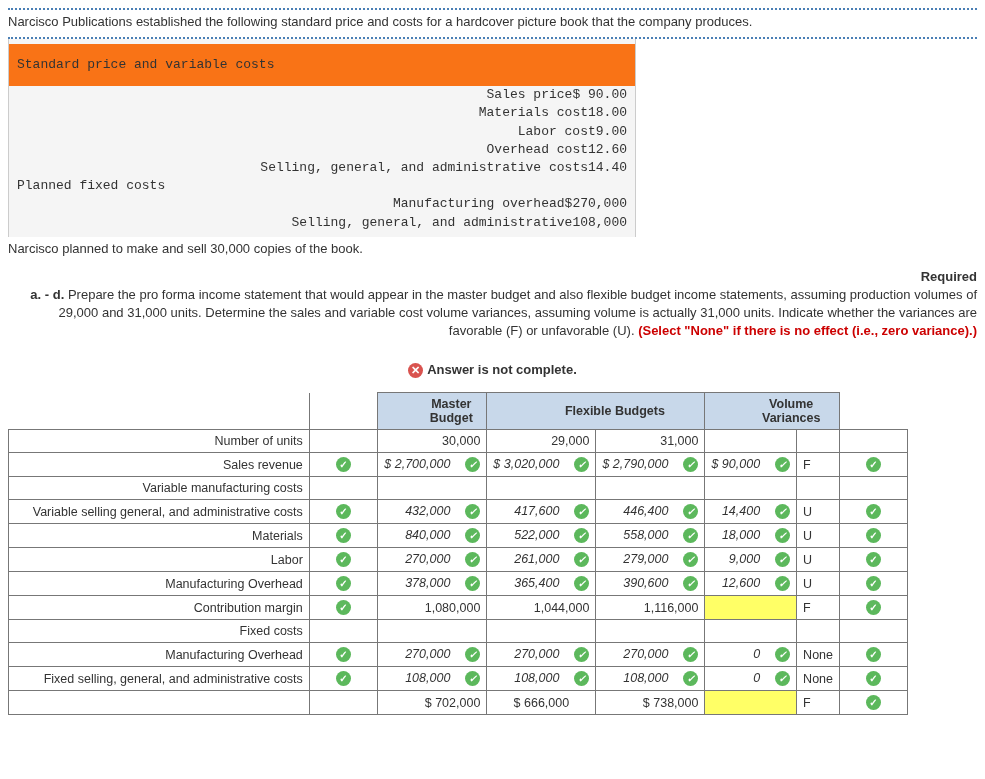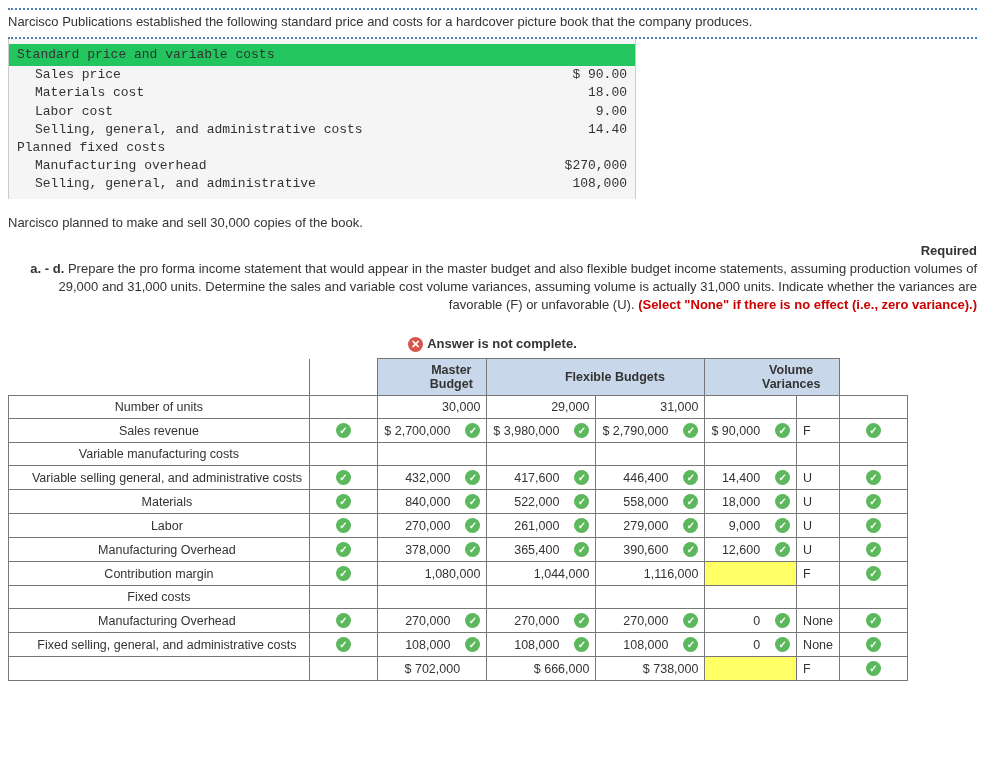--- a/index.html
+++ b/index.html
@@ -27,49 +27,50 @@
   width: 610px;
   line-height: 1.4;
   border-left: 1px solid #ccc;
   border-right: 1px solid #ccc;
 }
 .cost-row {
   display: flex;
   justify-content: space-between;
 }
 .cost-header {
-  background: #22c55e;
-  padding: 2px 8px;
+  background: #f97316;
+  padding: 12px 8px;
   margin: 0 -8px;
 }
 .indent {
   padding-left: 18px;
+  justify-content: flex-end;
 }
 .planned-text {
-  margin-top: 16px;
+  margin-top: 4px;
   margin-bottom: 12px;
 }
 .required-section {
   margin-top: 10px;
   line-height: 1.4;
   text-align: right;
 }
 .required-title {
   font-weight: bold;
 }
 .red-text {
   color: #c00;
   font-weight: bold;
 }
 .answer-banner {
   font-weight: bold;
   text-align: center;
   padding: 6px 0;
   margin-top: 16px;
-  margin-bottom: 0;
+  margin-bottom: 8px;
 }
 .x-icon {
   display: inline-block;
   background: #d9534f;
   color: #fff;
   border-radius: 50%;
   width: 15px;
   height: 15px;
   text-align: center;
   font-size: 11px;
@@ -99,43 +100,44 @@
   padding: 4px 6px;
   font-size: 12.5px;
 }
 table.answer th {
   background: #c8d8ea;
   font-weight: bold;
   text-align: center;
   padding-left: 44px;
 }
 .label-cell {
-  text-align: center;
+  text-align: right;
   width: 300px;
 }
 .indent-cell {
   padding-left: 22px !important;
   margin-left: 44px;
 }
 .num-cell {
   text-align: right;
   white-space: nowrap;
 }
 .check-col {
   width: 22px;
   text-align: center;
 }
 .highlight {
   background: #ffff66;
 }
 .valcheck {
   display: flex;
-  align-items: center;
+  align-items: flex-start;
   justify-content: flex-end;
   gap: 15px;
+  font-style: italic;
 }
 .valcheck .val {
   flex: 1;
   text-align: right;
 }
 .section-row td {
   font-weight: normal;
 }
 </style>
 </head>
@@ -151,20 +153,24 @@
       <span>Sales price</span>
       <span>$  90.00</span>
     </div>
   <div class="cost-row indent">
       <span>Materials cost</span>
       <span>18.00</span>
     </div>
   <div class="cost-row indent">
       <span>Labor cost</span>
       <span>9.00</span>
+    </div>
+  <div class="cost-row indent">
+      <span>Overhead cost</span>
+      <span>12.60</span>
     </div>
   <div class="cost-row indent">
       <span>Selling, general, and administrative costs</span>
       <span>14.40</span>
     </div>
   <div>Planned fixed costs</div>
   <div class="cost-row indent">
       <span>Manufacturing overhead</span>
       <span>$270,000</span>
     </div>
@@ -209,21 +215,21 @@
     <td class="label-cell">Sales revenue</td>
     <td class="check-col"><span class="check-icon">✓</span></td>
     <td class="num-cell">
           <div class="valcheck">
             <span class="val">$ 2,700,000</span>
             <span class="check-icon">✓</span>
           </div>
         </td>
     <td class="num-cell">
           <div class="valcheck">
-            <span class="val">$ 3,980,000</span>
+            <span class="val">$ 3,020,000</span>
             <span class="check-icon">✓</span>
           </div>
         </td>
     <td class="num-cell">
           <div class="valcheck">
             <span class="val">$ 2,790,000</span>
             <span class="check-icon">✓</span>
           </div>
         </td>
     <td class="num-cell">
@@ -441,21 +447,21 @@
             <span class="val">0</span>
             <span class="check-icon">✓</span>
           </div>
         </td>
     <td>None</td>
     <td class="check-col"><span class="check-icon">✓</span></td>
   </tr>
   <tr>
     <td class="label-cell"></td>
     <td class="check-col"></td>
-    <td class="num-cell" style="text-align:center">$    702,000</td>
-    <td class="num-cell" style="text-align:right">$ 666,000</td>
+    <td class="num-cell" style="text-align:right">$    702,000</td>
+    <td class="num-cell" style="text-align:center">$ 666,000</td>
     <td class="num-cell" style="text-align:right">$ 738,000</td>
     <td class="num-cell highlight"></td>
     <td>F</td>
     <td class="check-col"><span class="check-icon">✓</span></td>
   </tr>
 </tbody>
   </table>
 
 </body></html>

